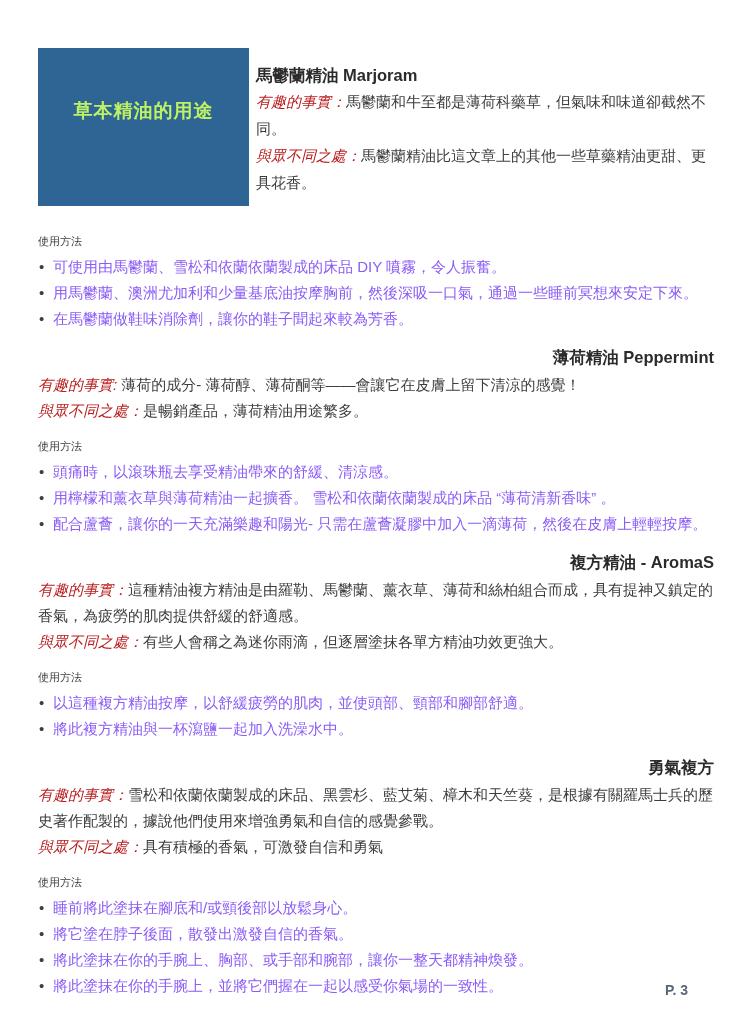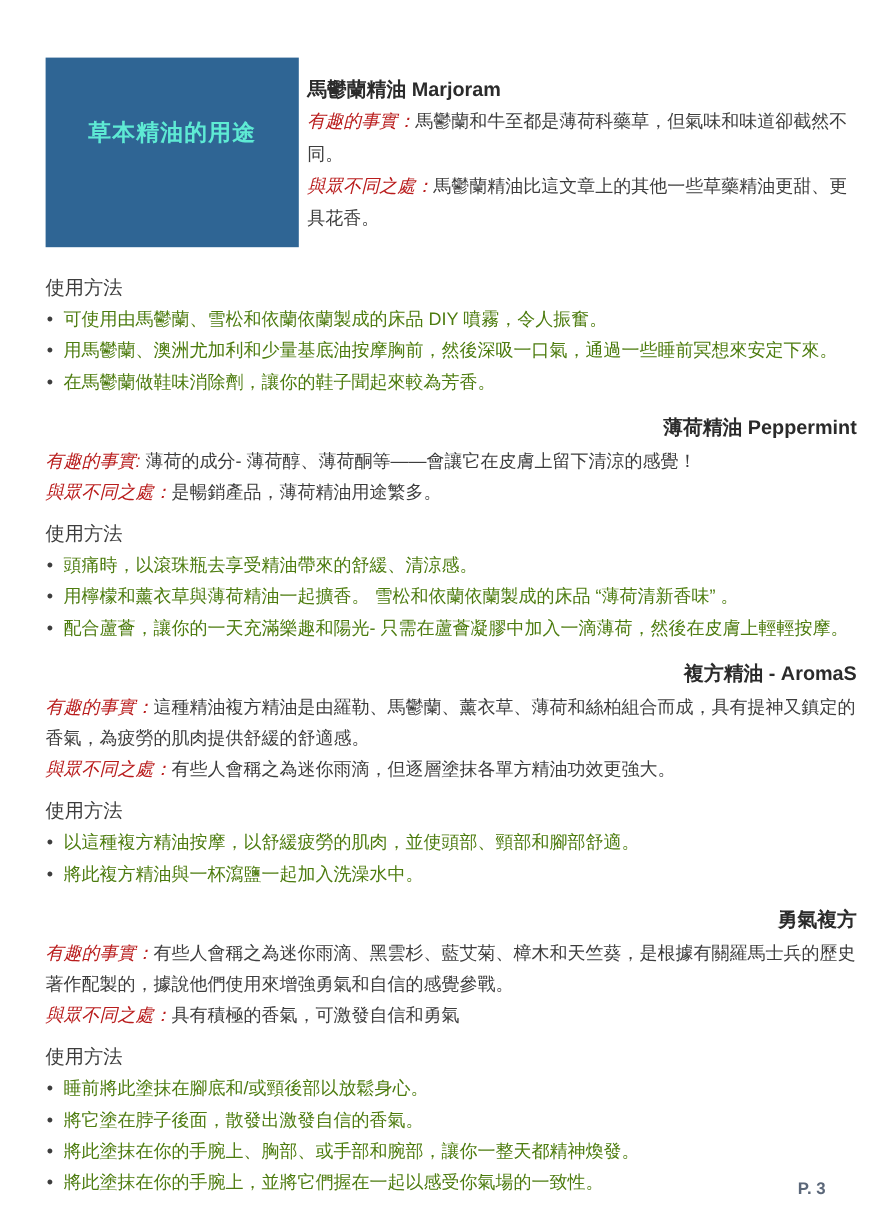--- a/index.html
+++ b/index.html
@@ -15,21 +15,21 @@
     position: absolute;
     left: 38px; top: 48px;
     width: 211px; height: 158px;
     background: #2f6594;
     display: flex;
     align-items: center;
     justify-content: center;
     padding-bottom: 32px;
   }
   .banner-title {
-    color: #5eead4;
+    color: #bef264;
     font-size: 19px;
     font-weight: bold;
     letter-spacing: 1px;
     white-space: nowrap;
   }
   .intro {
     position: absolute;
     left: 256px; top: 64px;
     width: 456px;
   }
@@ -51,33 +51,33 @@
   p.lead em {
     font-style: italic;
     color: #b91c1c;
   }
   .content {
     position: absolute;
     left: 38px; top: 228px;
     width: 676px;
   }
   p.usage {
-    font-size: 16px;
+    font-size: 11px;
     line-height: 26px;
     color: #3d3d3d;
   }
   .usage-gap { margin-top: 9px; }
   ul.usage-list {
     list-style: none;
   }
   ul.usage-list li {
     position: relative;
     font-size: 15px;
     line-height: 26px;
-    color: #4d7c0f;
+    color: #8b5cf6;
     padding-left: 15px;
   }
   ul.usage-list li::before {
     content: "\2022";
     position: absolute;
     left: 1px;
     color: #3d3d3d;
   }
   .pagenum {
     position: absolute;
@@ -124,21 +124,21 @@
   <p class="lead"><em>有趣的事實：</em><span>這種精油複方精油是由羅勒、馬鬱蘭、薰衣草、薄荷和絲柏組合而成，具有提神又鎮定的香氣，為疲勞的肌肉提供舒緩的舒適感。</span></p>
   <p class="lead"><em>與眾不同之處：</em><span>有些人會稱之為迷你雨滴，但逐層塗抹各單方精油功效更強大。</span></p>
 
   <p class="usage usage-gap">使用方法</p>
   <ul class="usage-list">
     <li>以這種複方精油按摩，以舒緩疲勞的肌肉，並使頭部、頸部和腳部舒適。</li>
     <li>將此複方精油與一杯瀉鹽一起加入洗澡水中。</li>
   </ul>
 
   <h2 class="sec-heading">勇氣複方</h2>
-  <p class="lead"><em>有趣的事實：</em><span>有些人會稱之為迷你雨滴、黑雲杉、藍艾菊、樟木和天竺葵，是根據有關羅馬士兵的歷史著作配製的，據說他們使用來增強勇氣和自信的感覺參戰。</span></p>
+  <p class="lead"><em>有趣的事實：</em><span>雪松和依蘭依蘭製成的床品、黑雲杉、藍艾菊、樟木和天竺葵，是根據有關羅馬士兵的歷史著作配製的，據說他們使用來增強勇氣和自信的感覺參戰。</span></p>
   <p class="lead"><em>與眾不同之處：</em><span>具有積極的香氣，可激發自信和勇氣</span></p>
 
   <p class="usage usage-gap">使用方法</p>
   <ul class="usage-list">
     <li>睡前將此塗抹在腳底和/或頸後部以放鬆身心。</li>
     <li>將它塗在脖子後面，散發出激發自信的香氣。</li>
     <li>將此塗抹在你的手腕上、胸部、或手部和腕部，讓你一整天都精神煥發。</li>
     <li>將此塗抹在你的手腕上，並將它們握在一起以感受你氣場的一致性。</li>
   </ul>
 

